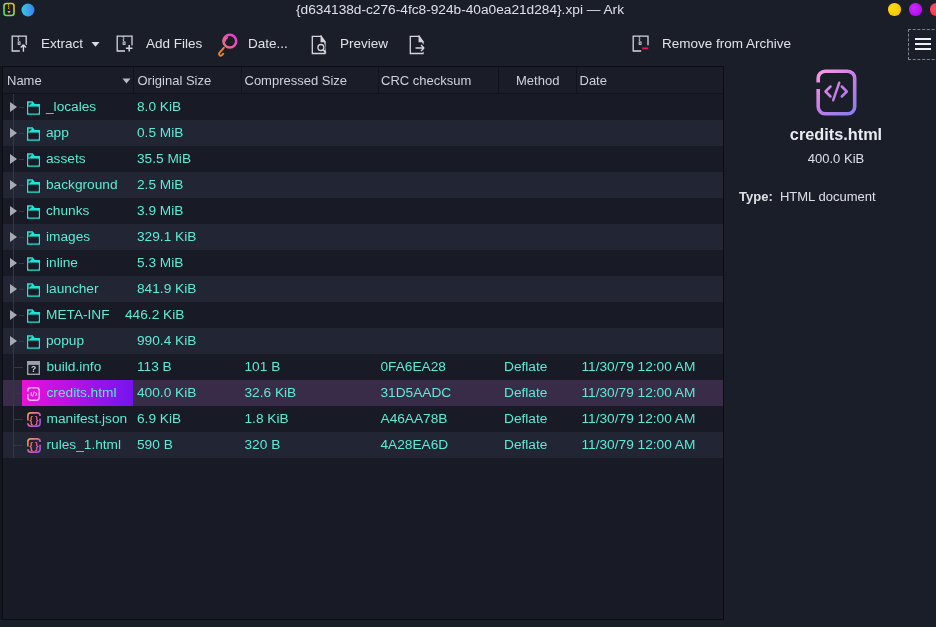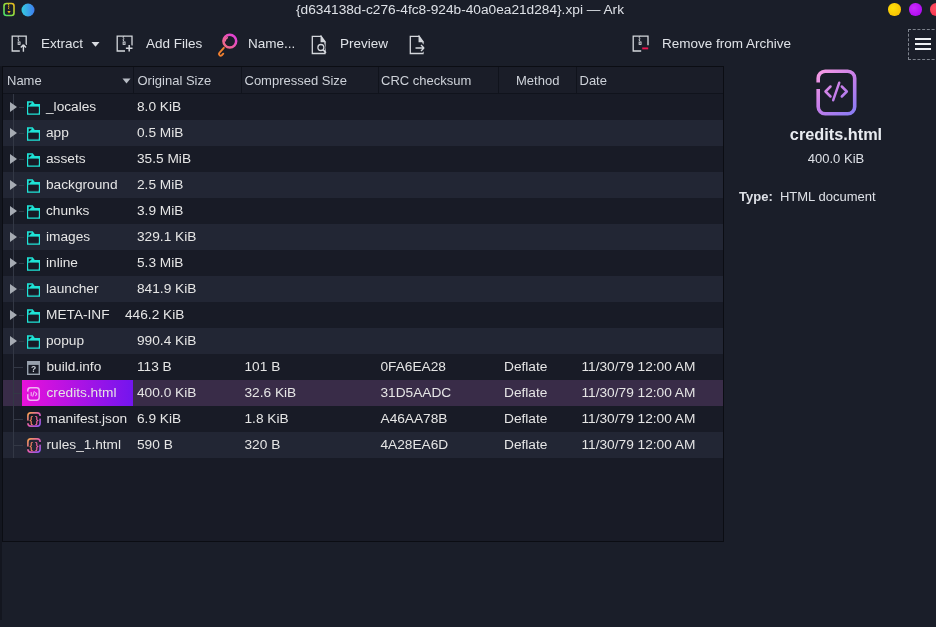--- a/index.html
+++ b/index.html
@@ -1,26 +1,26 @@
 <!DOCTYPE html>
 <html><head><meta charset="utf-8"><style>
 html,body{margin:0;padding:0;width:936px;height:627px;background:#1a1e29;font-family:"Liberation Sans",sans-serif;overflow:hidden}
 #win{position:absolute;left:0;top:0;width:936px;height:627px;background:#1a1e29}
 .abs{position:absolute}
 #title{position:absolute;left:0;top:2px;width:920px;text-align:center;font-size:13.7px;color:#dde0e6}
 .circ{position:absolute;border-radius:50%}
 .tbtxt{position:absolute;top:36px;font-size:13.5px;color:#dfe2e7;white-space:pre}
 .tbico{position:absolute;top:35px}
-#table{position:absolute;left:2px;top:66px;width:722px;height:476px;background:#181b26;border:1px solid #0b0d13;box-sizing:border-box}
+#table{position:absolute;left:2px;top:66px;width:722px;height:554px;background:#181b26;border:1px solid #0b0d13;box-sizing:border-box}
 #thead{position:absolute;left:0;top:0;width:720px;height:26px;background:#1a1d28;border-bottom:1px solid #10131c}
 .hcell{position:absolute;top:5.5px;font-size:13px;color:#ced2d9;white-space:pre}
 .hsep{position:absolute;top:0;width:1px;height:26px;background:#10131c}
 .row{position:absolute;left:0;width:720px;height:26px}
 .row.alt{background:#222634}
-.cell{position:absolute;top:5px;font-size:13.7px;color:#e5e5e5;white-space:pre}
+.cell{position:absolute;top:5px;font-size:13.7px;color:#5eead4;white-space:pre}
 .tri{position:absolute;width:0;height:0;border-left:7.5px solid #a6abb3;border-top:5px solid transparent;border-bottom:5px solid transparent;left:7px;top:8px}
 </style></head><body>
 <div id="win">
 
   <svg class="abs" style="left:3px;top:2px" width="12" height="15" viewBox="0 0 12 15">
     <defs>
         <linearGradient id="garc" x1="0" y1="1" x2="1" y2="0">
       <stop offset="0" stop-color="#46e26c"></stop>
           <stop offset=".55" stop-color="#9add3a"></stop>
           <stop offset="1" stop-color="#f2b61c"></stop>
@@ -71,21 +71,21 @@
     <defs>
         <linearGradient id="gmag" x1="0" y1="1" x2="1" y2="0">
       <stop offset="0" stop-color="#f3707c"></stop>
           <stop offset="1" stop-color="#e03ae0"></stop>
     </linearGradient>
       </defs>
     <circle cx="16.8" cy="8.1" r="6.4" fill="none" stroke="url(#gmag)" stroke-width="2.5"></circle>
     <path d="M14.2 4.7 a4.2 4.2 0 0 0 -2.2 3.1" fill="none" stroke="#f06a9a" stroke-width="1.7" stroke-linecap="round"></path>
     <path d="M10.8 14.8 l-4.4 5 a1.7 1.7 0 0 0 2.4 2.4 l1.5-1.5" fill="none" stroke="#f08030" stroke-width="1.9" stroke-linecap="round"></path>
   </svg>
-  <div class="tbtxt" style="left:248px">Name...</div>
+  <div class="tbtxt" style="left:248px">Date...</div>
   <svg class="tbico" style="left:311px;top:35px" width="19" height="20" viewBox="0 0 19 20">
     <g fill="none" stroke="#d4d7dc" stroke-width="1.3">
       <path d="M10.4 1.3 H1.3 V18.5 H14 V7"></path>
       <path d="M10.2 1.3 L14 6.7 H10.2 Z" fill="#d4d7dc"></path>
     </g>
     <circle cx="9.9" cy="12.5" r="4.6" fill="#1a1e29"></circle>
     <circle cx="9.9" cy="12.5" r="3" fill="none" stroke="#d4d7dc" stroke-width="1.3"></circle>
     <path d="M12.2 14.9 L15 17.8" stroke="#d4d7dc" stroke-width="1.6"></path>
   </svg>
   <div class="tbtxt" style="left:340px">Preview</div>

